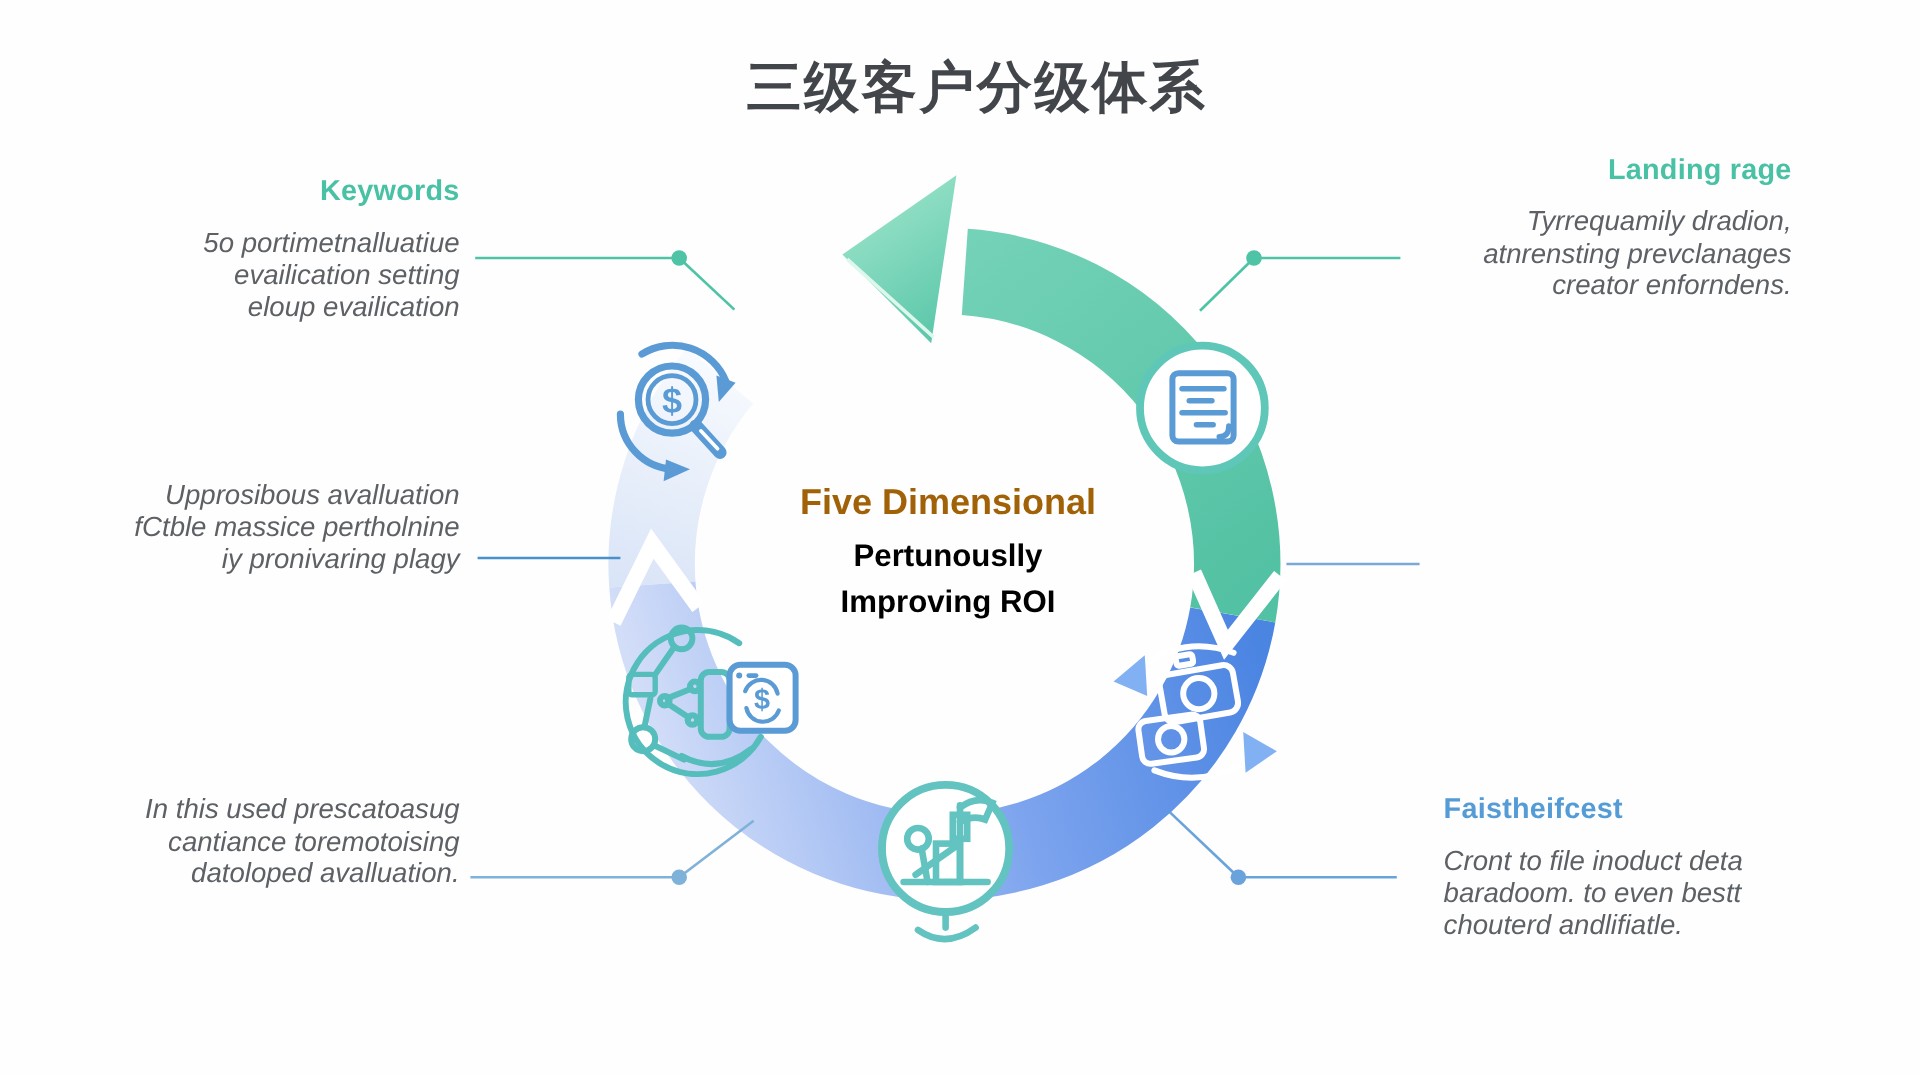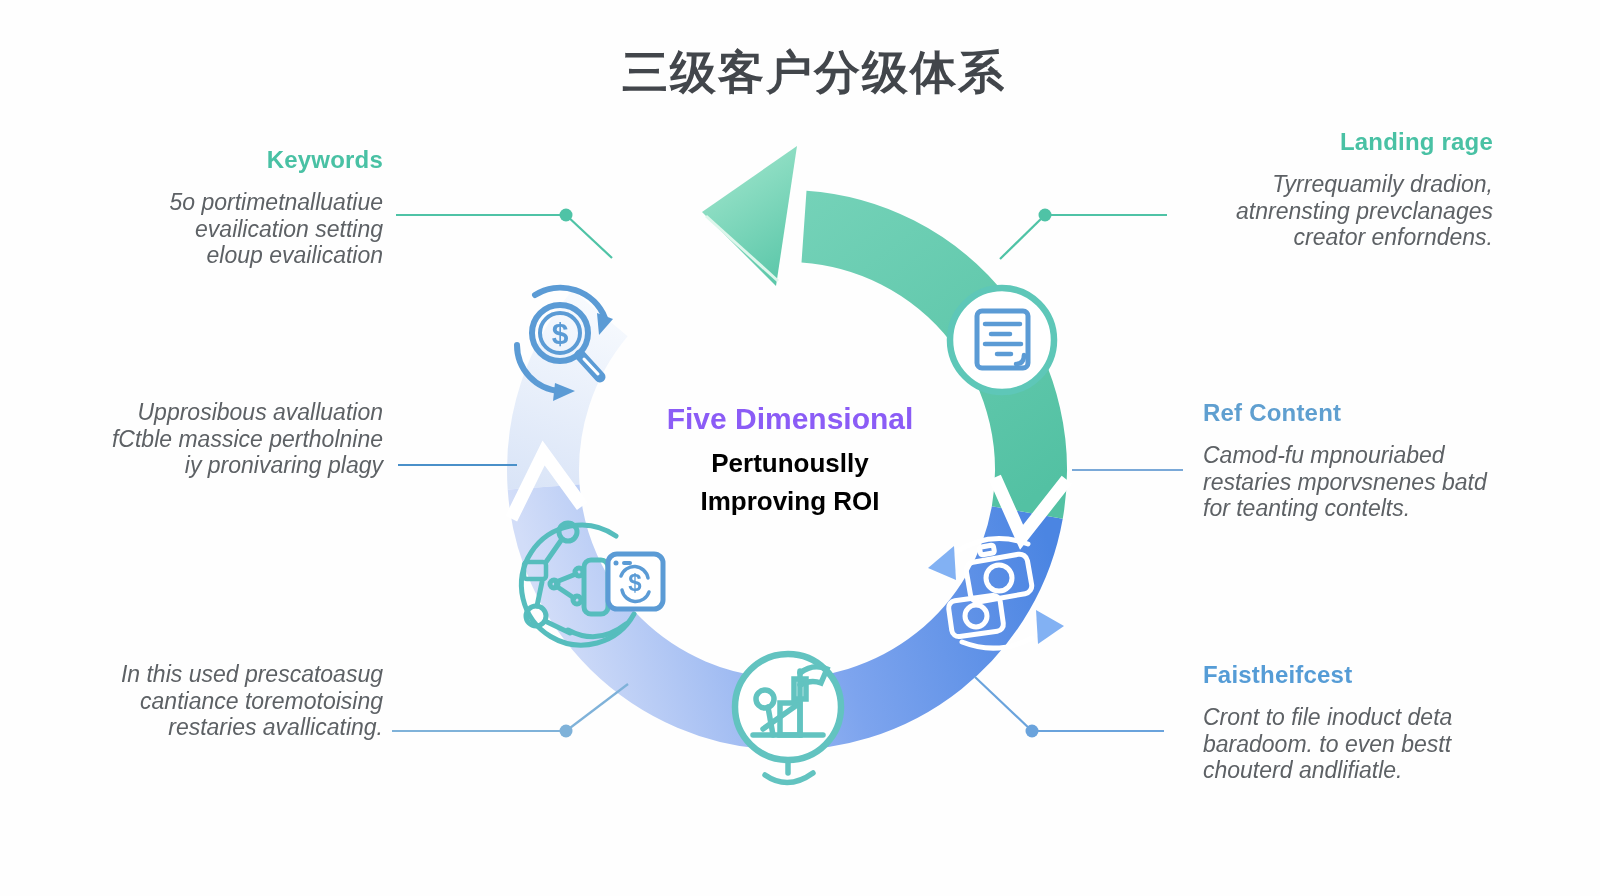--- a/index.html
+++ b/index.html
@@ -12,21 +12,21 @@
   .page-title{
     position:absolute;top:42px;left:0;right:0;margin:0;
     text-align:center;font-size:46px;font-weight:600;letter-spacing:2px;
     color:#42464b;
   }
   .diagram-svg{position:absolute;left:0;top:0;}
   .icon{position:absolute;}
   .center-text{
     position:absolute;left:615px;top:402px;width:350px;text-align:center;
   }
-  .center-sub{font-size:30px;font-weight:600;color:#8b5cf6;margin:0 0 8px;}
+  .center-sub{font-size:30px;font-weight:600;color:#a16207;margin:0 0 8px;}
   .center-main{font-size:26px;font-weight:800;color:#000000;line-height:38px;margin:0;}
   .section{position:absolute;width:290px;}
   .section.left{text-align:right;}
   .section.right{text-align:left;}
   .sec-head{font-size:24px;font-weight:700;margin:0 0 15px;letter-spacing:.2px;}
   .sec-line{font-size:23px;line-height:26.5px;color:#5d6165;font-style:italic;}
   #sec-keywords{left:93px;top:146px;}
   #sec-prewnent{left:93px;top:399px;}
   #sec-dogimnalls{left:93px;top:661px;}
   #sec-landing{left:1203px;top:128px;text-align:right;}
@@ -215,36 +215,30 @@
 
   <div class="section left" id="sec-prewnent">
     <div class="sec-line">Upprosibous avalluation</div>
     <div class="sec-line">fCtble massice pertholnine</div>
     <div class="sec-line">iy pronivaring plagy</div>
   </div>
 
   <div class="section left" id="sec-dogimnalls">
     <div class="sec-line">In this used prescatoasug</div>
     <div class="sec-line">cantiance toremotoising</div>
-    <div class="sec-line">restaries avallicating.</div>
+    <div class="sec-line">datoloped avalluation.</div>
   </div>
 
   <div class="section right" id="sec-landing">
     <h2 class="sec-head" style="color: rgb(73, 193, 164);">Landing rage</h2>
     <div class="sec-line">Tyrrequamily dradion,</div>
     <div class="sec-line">atnrensting prevclanages</div>
     <div class="sec-line">creator enforndens.</div>
   </div>
 
-  <div class="section right" id="sec-refcontent">
-    <h2 class="sec-head" style="color: rgb(95, 159, 208);">Ref Content</h2>
-    <div class="sec-line">Camod-fu mpnouriabed</div>
-    <div class="sec-line">restaries mporvsnenes batd</div>
-    <div class="sec-line">for teanting contelts.</div>
-  </div>
 
   <div class="section right" id="sec-faistheifcest">
     <h2 class="sec-head" style="color: rgb(85, 156, 214);">Faistheifcest</h2>
     <div class="sec-line">Cront to file inoduct deta</div>
     <div class="sec-line">baradoom. to even bestt</div>
     <div class="sec-line">chouterd andlifiatle.</div>
   </div>
 
 </div>
 

